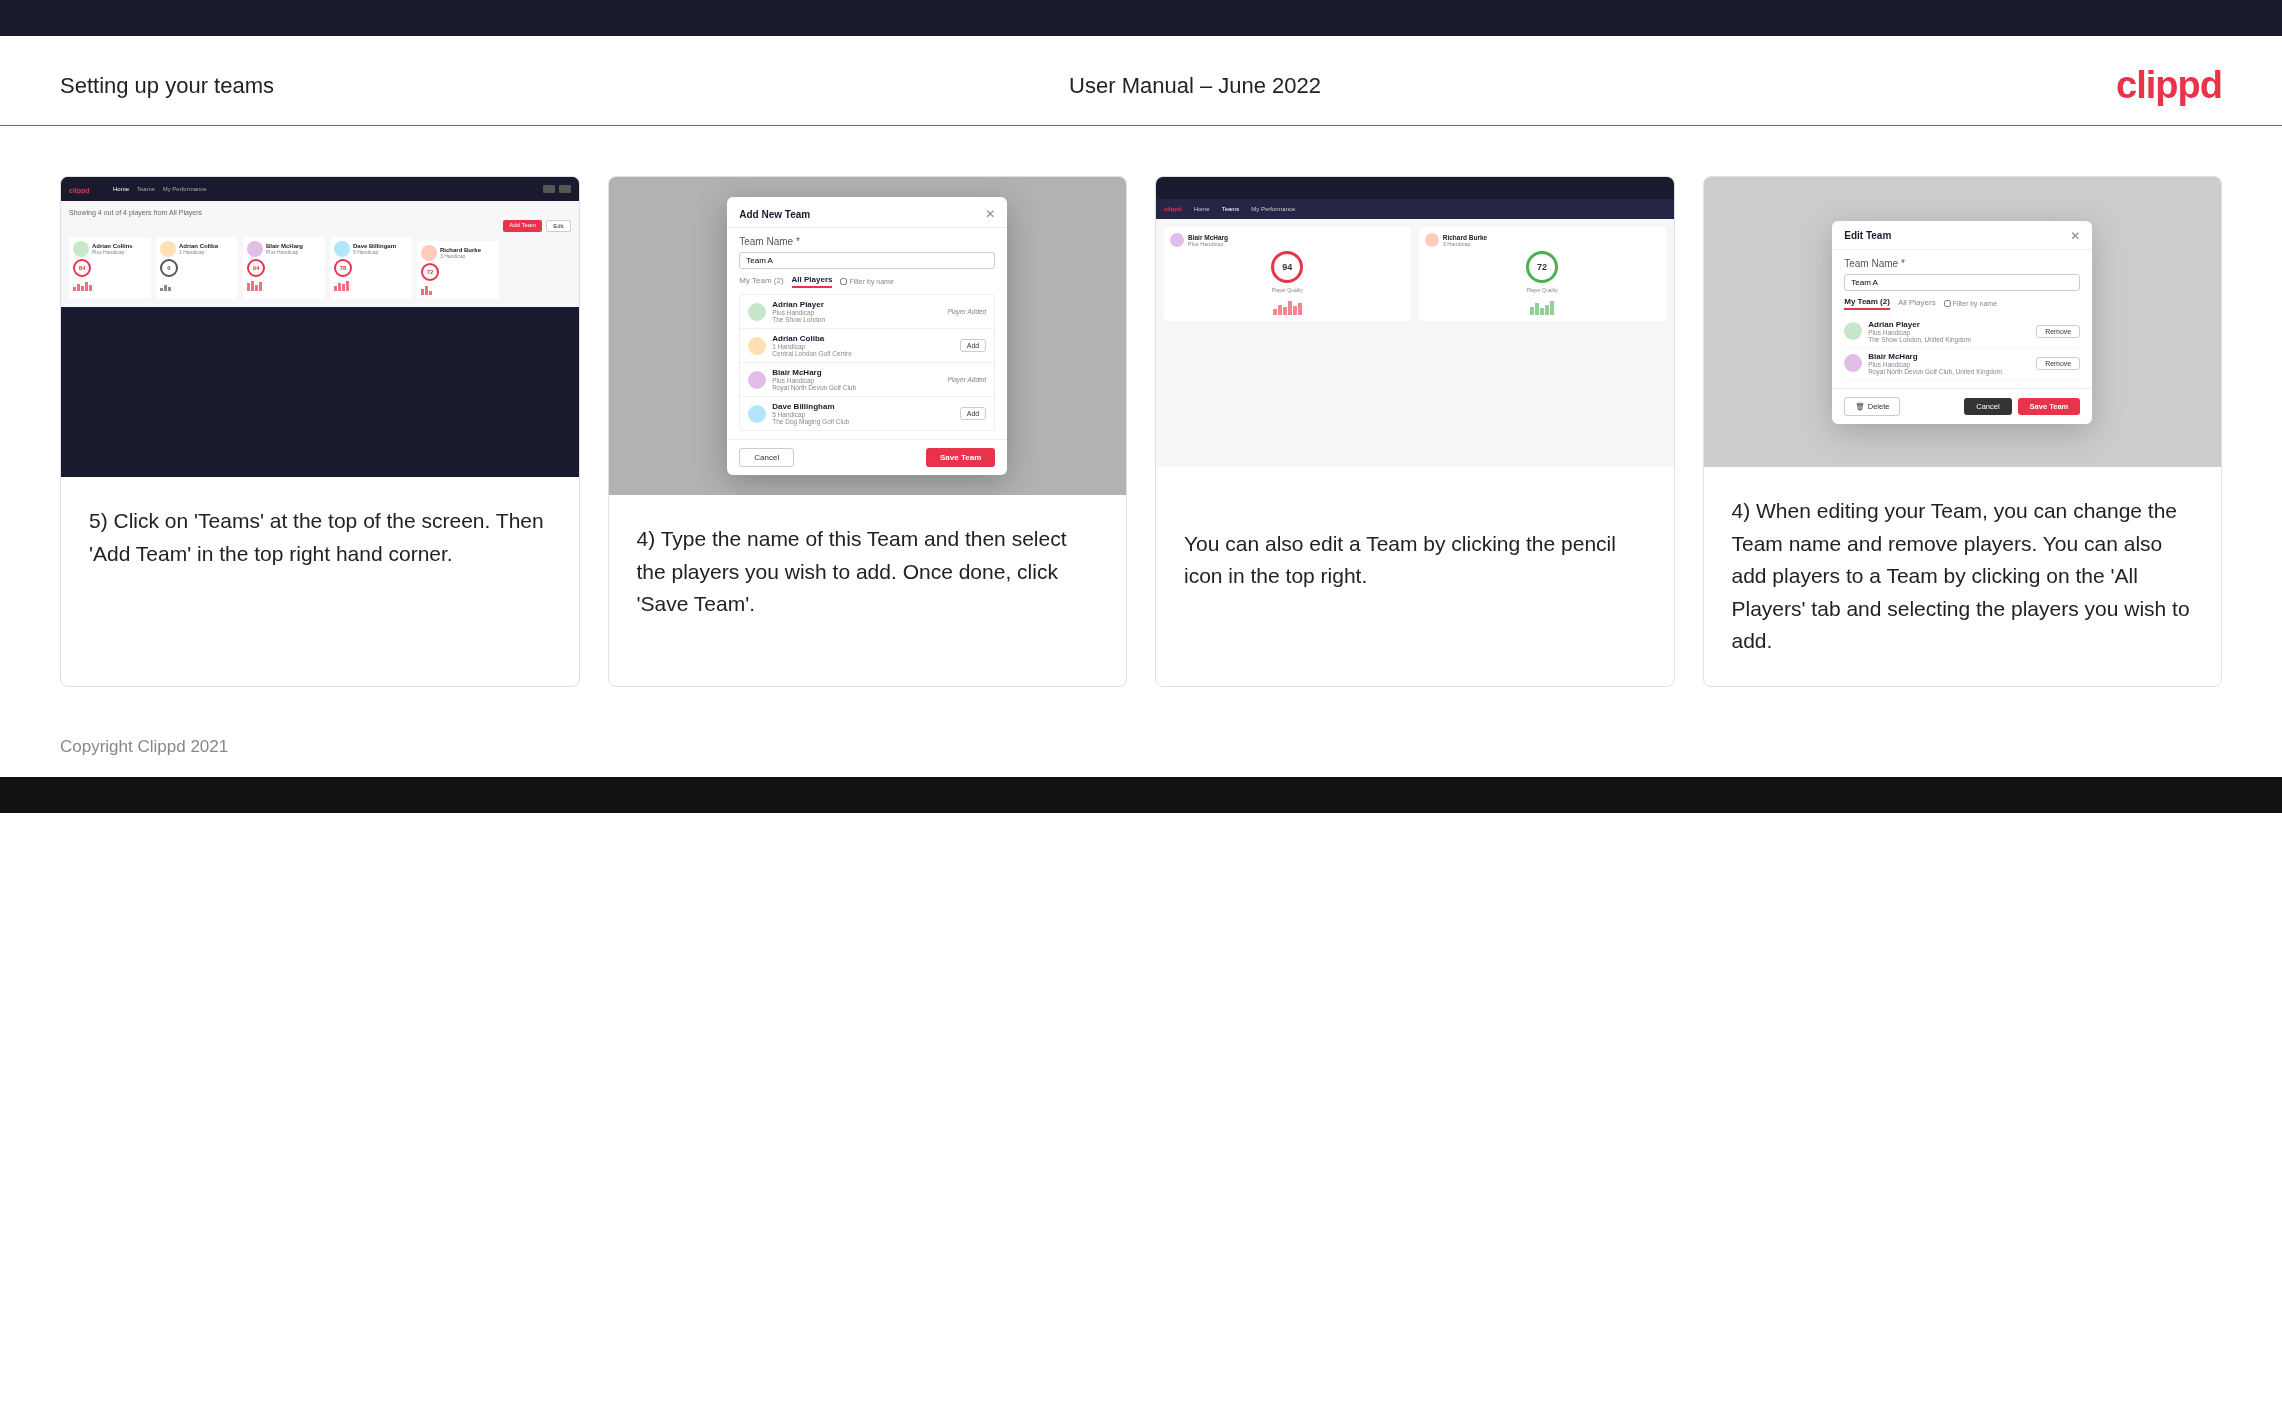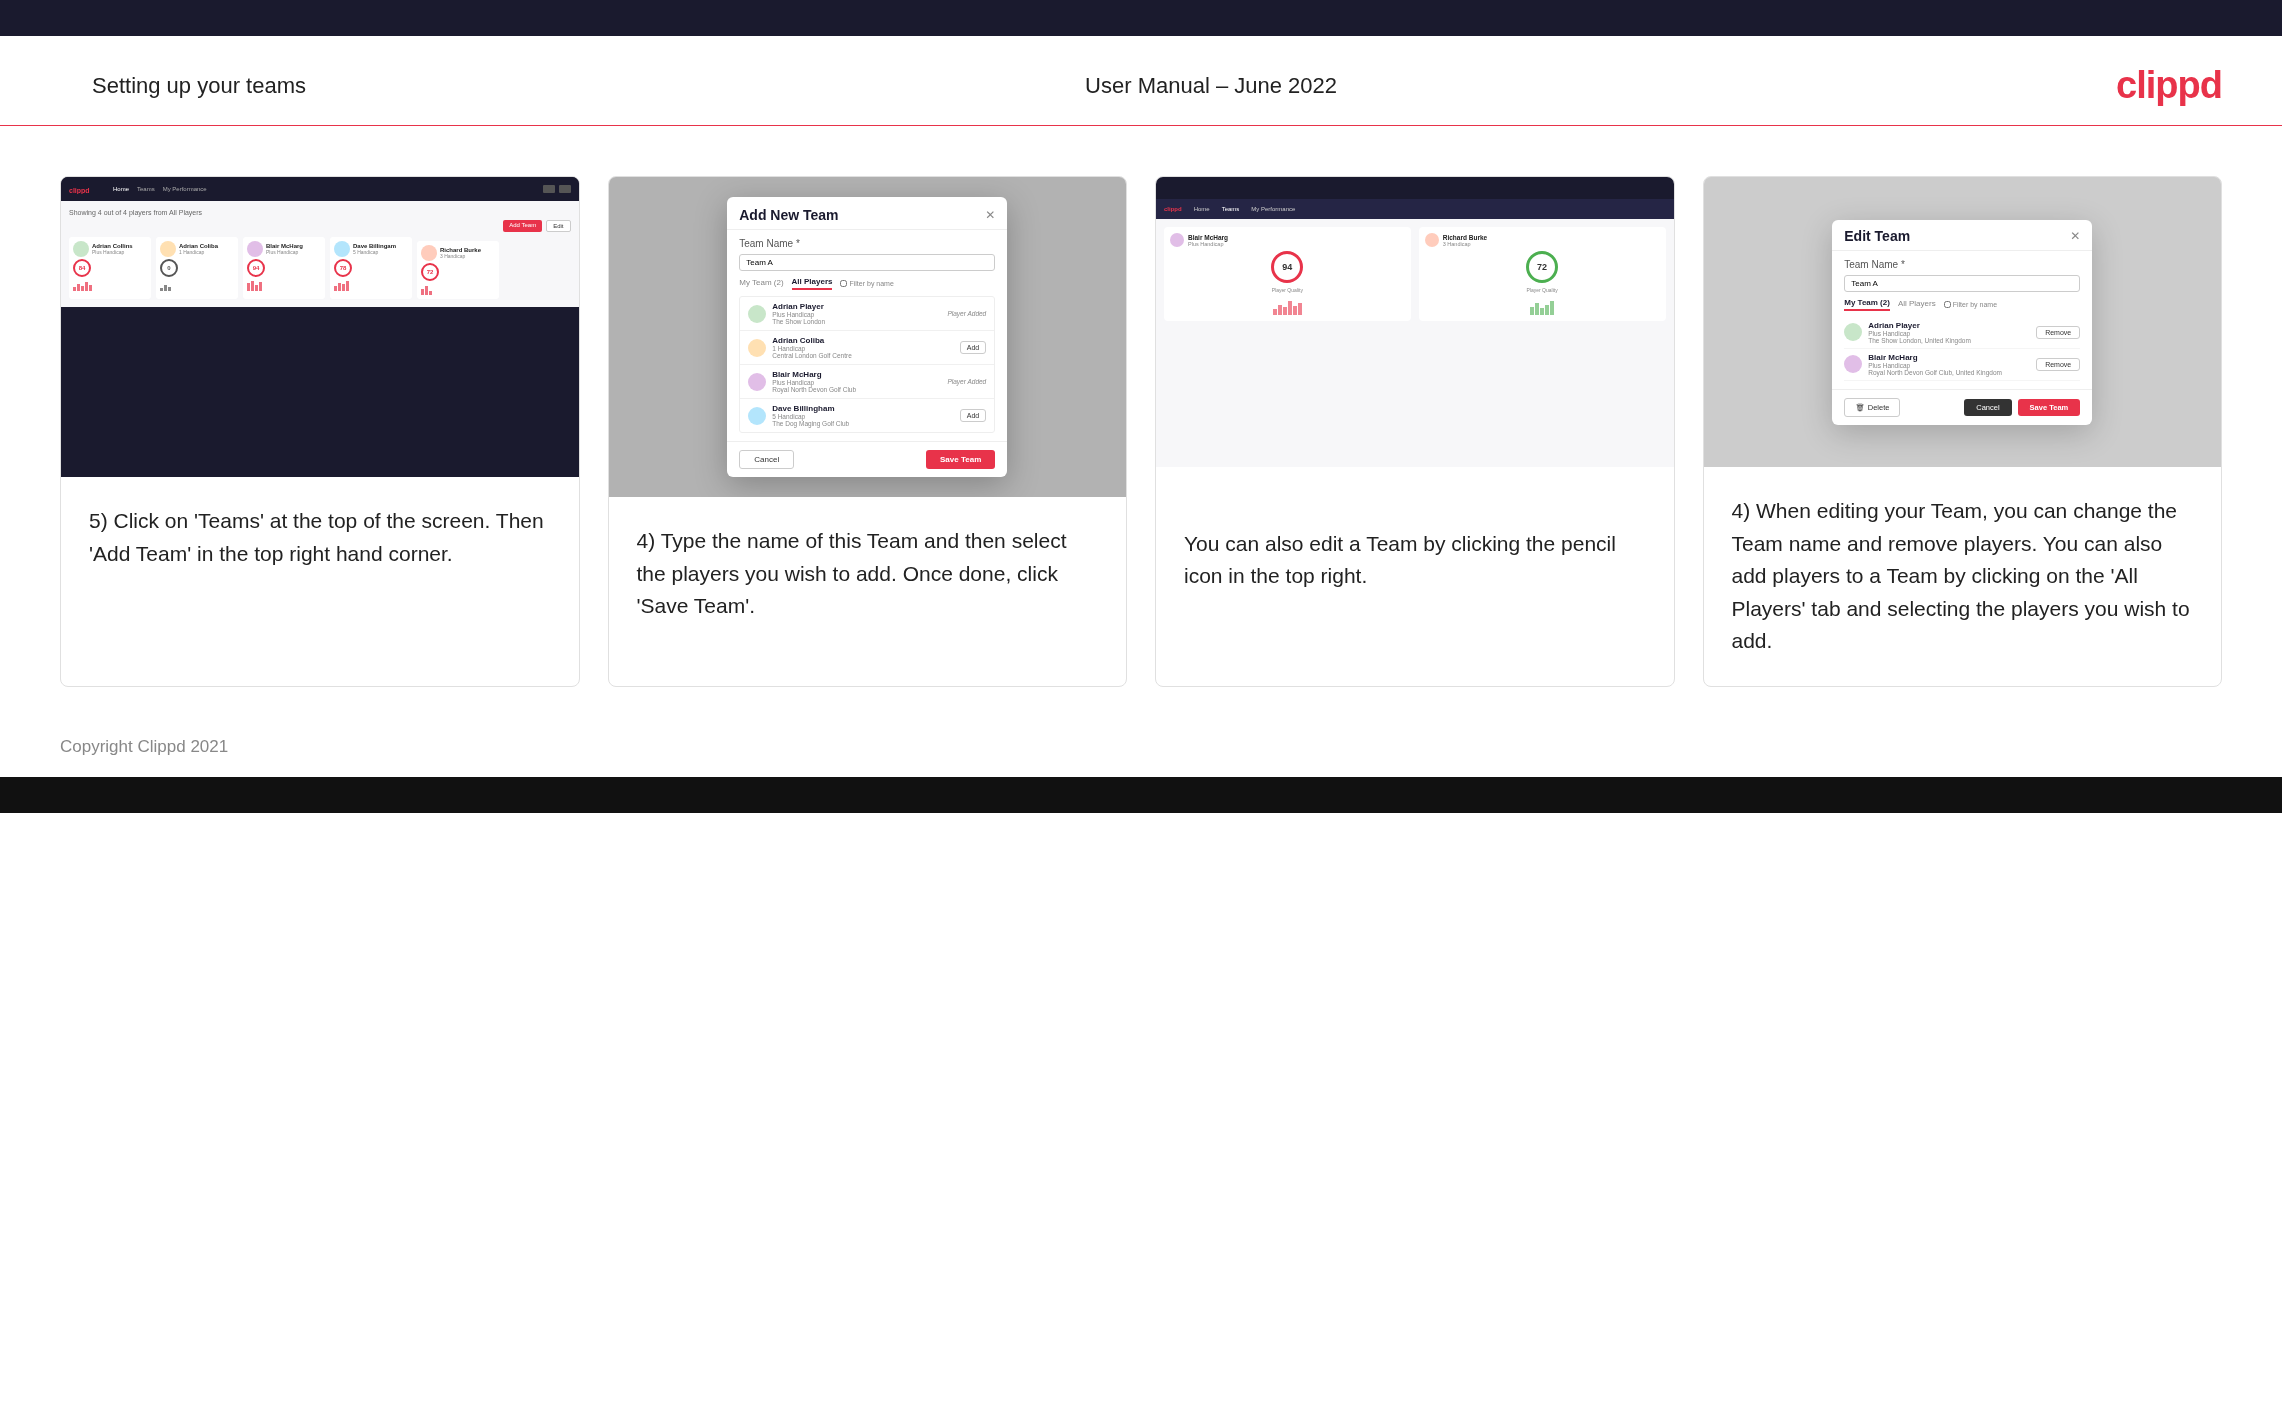--- a/index.html
+++ b/index.html
@@ -16,21 +16,21 @@
       background: #1a1a2e;
       height: 36px;
       width: 100%;
     }
 
     
     .header {
       display: flex;
       align-items: center;
       justify-content: space-between;
-      padding: 28px 60px 18px 92px;
+      padding: 28px 60px 18px 60px;
       border-bottom: 1.5px solid #e8334a;
     }
     .header-left {
       font-size: 22px;
       color: #222;
     }
     .header-center {
       font-size: 22px;
       color: #222;
     }
@@ -172,21 +172,21 @@
       overflow: hidden;
     }
     .modal-header {
       display: flex;
       justify-content: space-between;
       align-items: center;
       padding: 10px 12px 6px 12px;
       border-bottom: 1px solid #eee;
     }
     .modal-title {
-      font-size: 14px;
+      font-size: 10px;
       font-weight: 600;
       color: #1a1a2e;
     }
     .modal-close {
       font-size: 12px;
       color: #888;
       cursor: pointer;
     }
     .modal-body {
       padding: 8px 12px;

